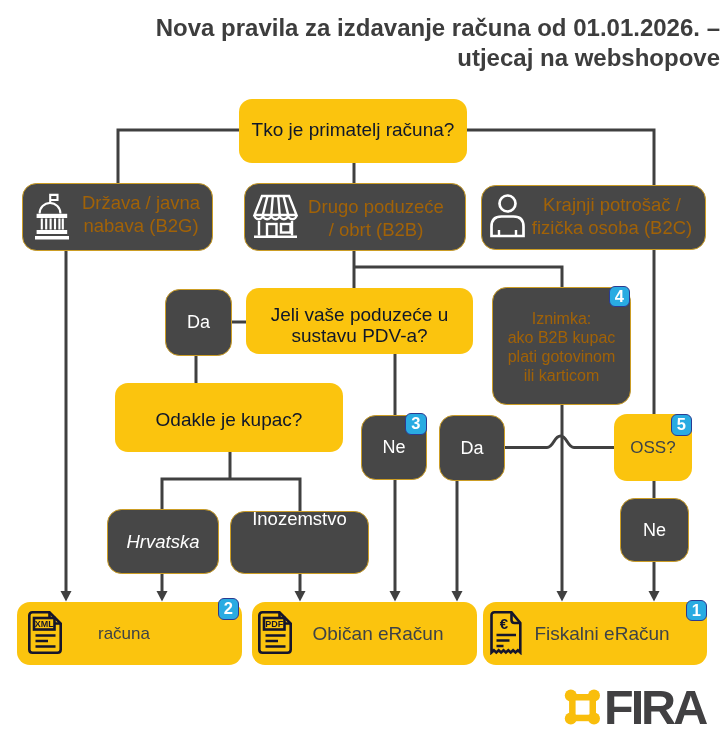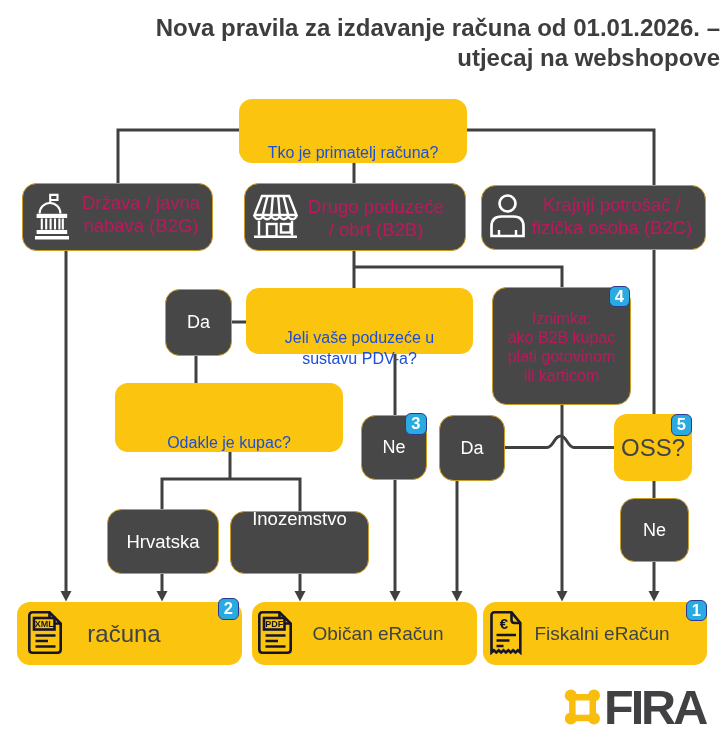--- a/index.html
+++ b/index.html
@@ -1,23 +1,23 @@
 <!DOCTYPE html>
 <html><head>
 <meta charset="utf-8">
 <style>
   html,body{margin:0;padding:0;}
   body{width:720px;height:745px;background:#ffffff;font-family:"Liberation Sans",sans-serif;position:relative;overflow:hidden;}
   .abs{position:absolute;}
   .dark{background:#474747;border:1.5px solid #cc9d24;border-radius:14.5px;box-sizing:border-box;}
   .yel{background:#fbc40e;border-radius:13px;box-sizing:border-box;}
-  .dtxt{color:#be185d;font-size:18.5px;line-height:23px;text-align:center;}
+  .dtxt{color:#a16207;font-size:18.5px;line-height:23px;text-align:center;}
   .dtxtc{color:#ffffff;font-size:18px;text-align:right;display:flex;align-items:center;justify-content:center;}
-  .ytxt{color:#1d4ed8;font-size:16px;line-height:23px;text-align:center;margin-top:23px;}
-  .ytxtc{color:#3e4347;font-size:24px;text-align:center;display:flex;align-items:center;justify-content:center;}
+  .ytxt{color:#0f172a;font-size:19px;line-height:23px;text-align:center;}
+  .ytxtc{color:#3e4347;font-size:17px;text-align:center;display:flex;align-items:center;justify-content:center;}
   .badge{position:absolute;width:21.5px;height:21.5px;background:#29abe2;border:1.3px solid #2b3a90;border-radius:6px;box-sizing:border-box;color:#fff;font-weight:bold;font-size:16.5px;line-height:18px;text-align:center;}
 </style>
 </head>
 <body>
 
 <div class="abs" style="left:0;top:13px;width:720px;text-align:right;font-weight:bold;font-size:24px;line-height:30px;color:#3d3d3d;">Nova pravila za izdavanje računa od 01.01.2026. –<br>utjecaj na webshopove</div>
 
 <svg class="abs" style="left:0;top:0;" width="720" height="745" viewBox="0 0 720 745">
   <g stroke="#404040" stroke-width="3" fill="none">
     <path d="M118 184 V130 H240"></path>
@@ -82,21 +82,21 @@
 <div class="badge" style="left:405px;top:413px;">3</div>
 
 <div class="abs dark" style="left:439px;top:415px;width:66px;height:66px;"></div>
 <div class="abs dtxtc" style="left:439px;top:415px;width:66px;height:66px;">Da</div>
 
 <div class="abs yel" style="left:614px;top:414px;width:78px;height:67px;"></div>
 <div class="abs ytxtc" style="left:614px;top:414px;width:78px;height:67px;">OSS?</div>
 <div class="badge" style="left:670.5px;top:414px;">5</div>
 
 <div class="abs dark" style="left:107px;top:509px;width:112px;height:65px;"></div>
-<div class="abs dtxtc" style="left:107px;top:509px;width:112px;height:65px;font-size:18.5px;">Hrvatska</div>
+<div class="abs dtxtc" style="left:107px;top:509px;width:112px;height:65px;font-size:18.5px;font-style:italic;">Hrvatska</div>
 
 <div class="abs dark" style="left:230px;top:511px;width:139px;height:63px;"></div>
 <div class="abs dtxtc" style="left:230px;top:487px;width:139px;height:63px;font-size:18.5px;">Inozemstvo</div>
 
 <div class="abs dark" style="left:620px;top:498px;width:69px;height:64px;"></div>
 <div class="abs dtxtc" style="left:620px;top:498px;width:69px;height:64px;">Ne</div>
 
 <div class="abs yel" style="left:17px;top:602px;width:225px;height:63px;"></div>
 <div class="abs ytxtc" style="left:62px;top:602px;width:124px;height:63px;">računa</div>
 <div class="badge" style="left:217.5px;top:598px;">2</div>

